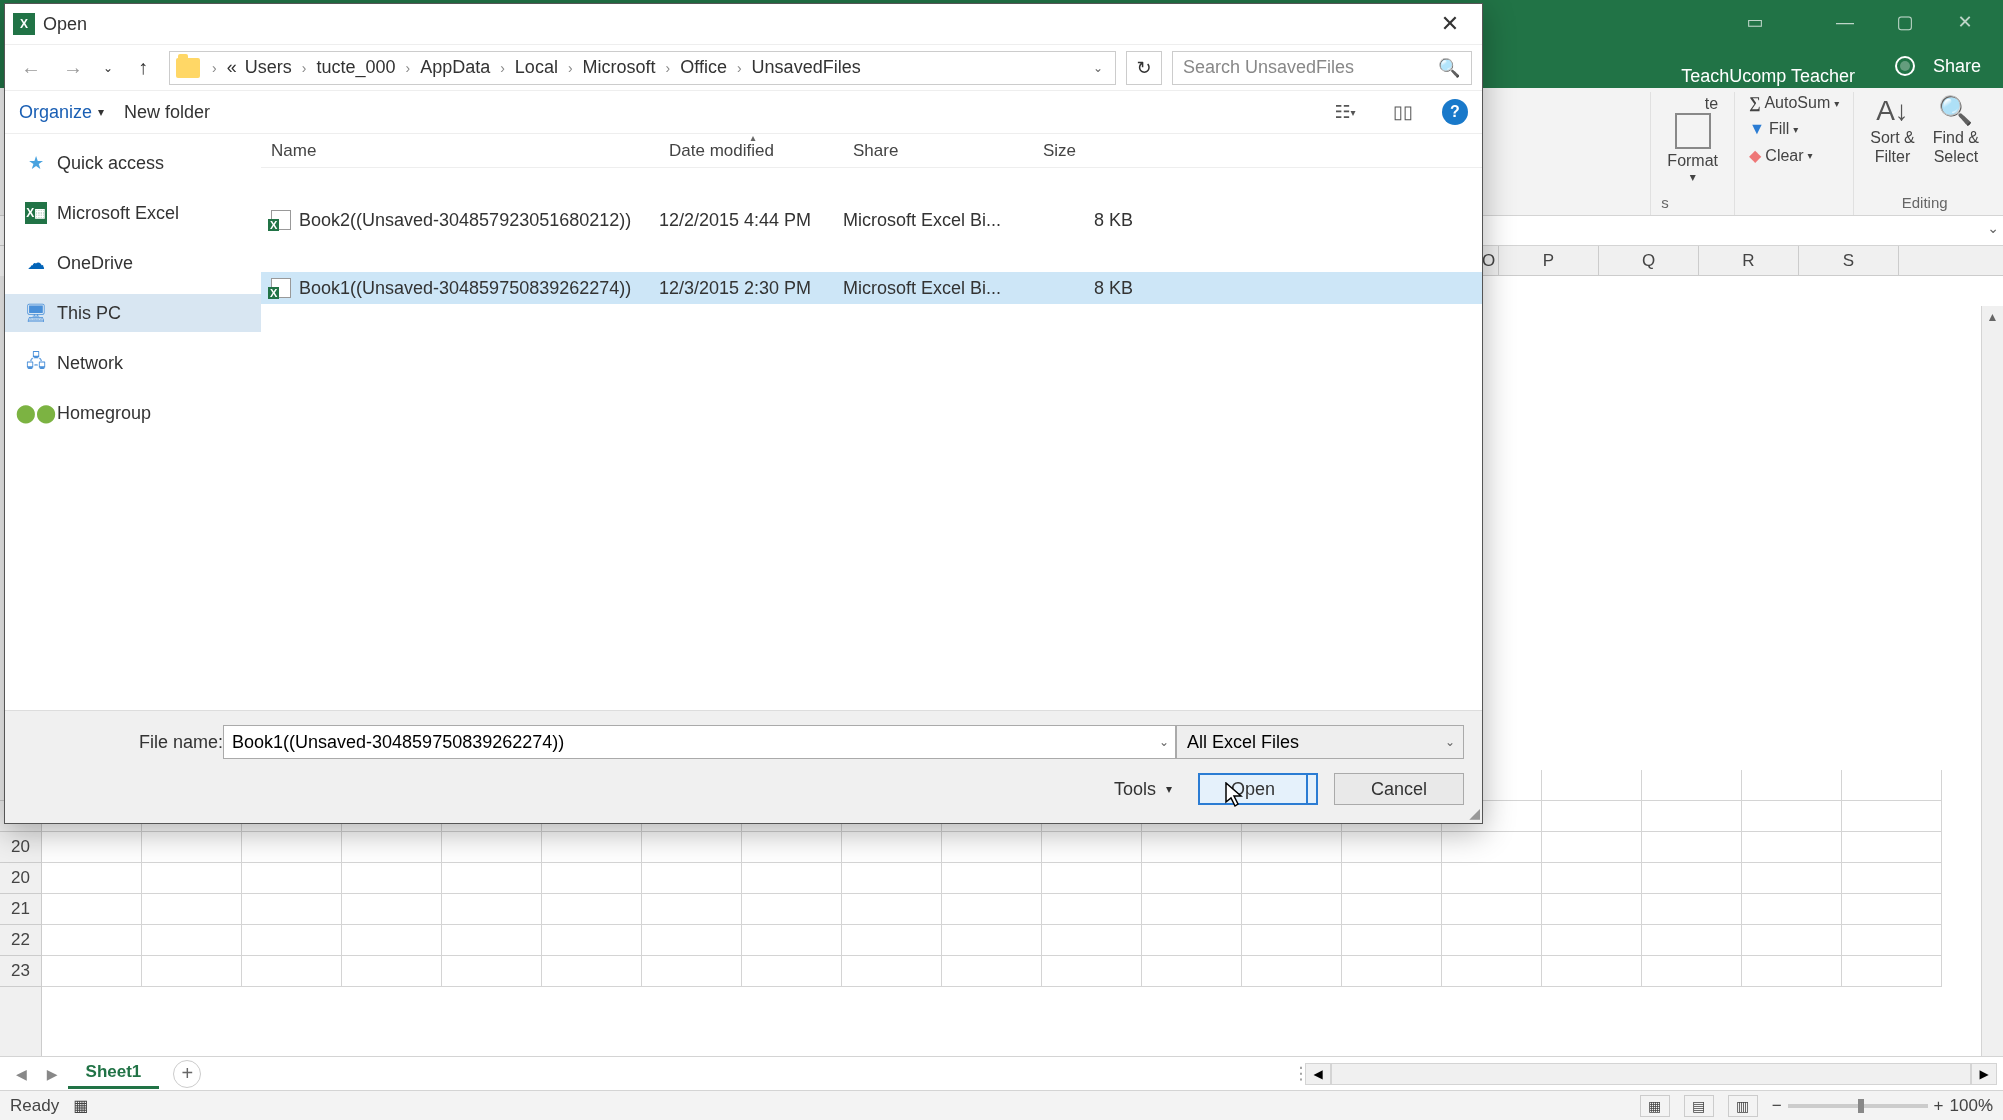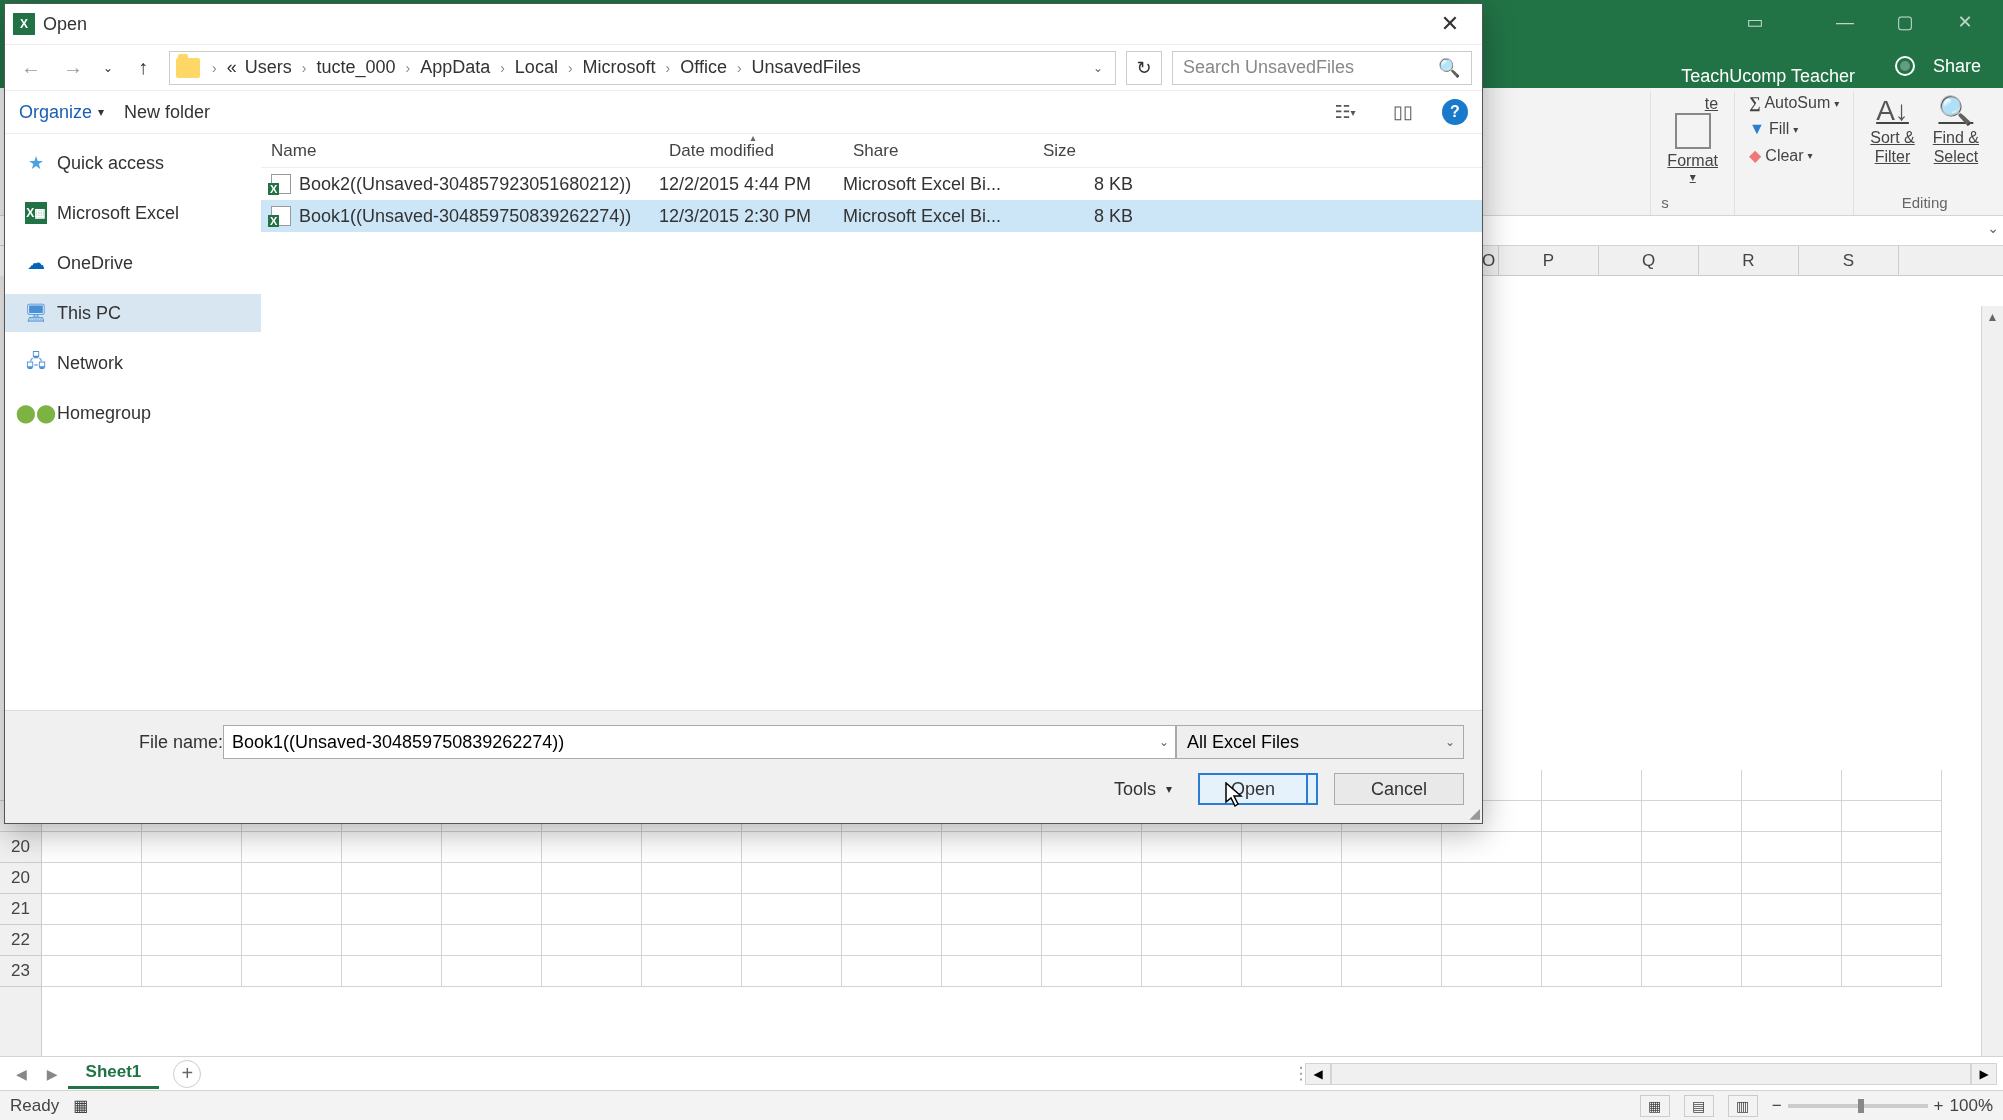--- a/index.html
+++ b/index.html
@@ -13,21 +13,21 @@
 .excel-header { height: 44px; background: #217346; display: flex; align-items: center; justify-content: flex-end; padding-right: 12px; color: #fff; font-size: 18px; }
 .excel-header .user { margin-right: 30px; margin-top: 20px; }
 .excel-header .share { display: flex; align-items: center; gap: 18px; padding: 4px 10px; }
 .excel-header .share .icon { width: 20px; height: 20px; border: 2px solid #fff; border-radius: 50%; position: relative; }
 .excel-header .share .icon::after { content: ""; position: absolute; top: 3px; left: 3px; width: 10px; height: 10px; border-radius: 50%; background: rgba(255,255,255,0.3); }
 
 
 .ribbon { height: 128px; background: #f3f3f3; border-bottom: 1px solid #d4d4d4; display: flex; justify-content: flex-end; padding: 4px 8px 0 0; font-size: 16px; color: #444; }
 .ribbon-group { display: flex; flex-direction: column; align-items: center; padding: 0 10px; border-right: 1px solid #e0e0e0; }
 .ribbon-group .row { display: flex; gap: 6px; }
-.ribbon-group .btn { display: flex; flex-direction: column; align-items: center; padding: 2px 6px; text-align: center; line-height: 1.2; text-decoration: underline; }
+.ribbon-group .btn { display: flex; flex-direction: column; align-items: center; padding: 2px 6px; text-align: center; line-height: 1.2; }
 .ribbon-group .small-btn { display: flex; align-items: center; gap: 4px; padding: 2px 4px; font-size: 16px; }
 .ribbon-group .label { font-size: 15px; color: #666; margin-top: auto; padding: 2px 0 4px; }
 .ribbon .icon { font-size: 28px; color: #217346; }
 .ribbon .format-icon { width: 36px; height: 36px; border: 2px solid #888; position: relative; margin-bottom: 2px; }
 .ribbon .collapse { position: absolute; right: 6px; bottom: 2px; font-size: 14px; color: #666; padding: 2px; }
 
 
 .formula-bar { height: 30px; border-bottom: 1px solid #d4d4d4; position: relative; }
 .formula-bar .expand { position: absolute; right: 4px; top: 4px; font-size: 14px; color: #666; }
 
@@ -88,21 +88,21 @@
 .dlg-toolbar .spacer { flex: 1; }
 .dlg-toolbar .viewopt { width: 38px; height: 30px; display: flex; align-items: center; justify-content: center; color: #555; }
 .dlg-toolbar .help { width: 26px; height: 26px; border-radius: 50%; background: #1979ca; color: #fff; display: flex; align-items: center; justify-content: center; font-weight: bold; font-size: 16px; }
 
 .dlg-body { flex: 1; display: flex; overflow: hidden; }
 .dlg-sidebar { width: 256px; padding: 10px 0; overflow-y: auto; }
 .dlg-sidebar .item { display: flex; align-items: center; gap: 10px; padding: 8px 20px; font-size: 18px; color: #333; }
 .dlg-sidebar .item.selected { background: #d8e6f2; }
 .dlg-sidebar .item .icon { width: 22px; height: 22px; display: flex; align-items: center; justify-content: center; }
 
-.dlg-files { flex: 1; display: flex; flex-direction: column; }
+.dlg-files { flex: 1; display: flex; flex-direction: column; gap: 36px; }
 .dlg-files .cols { display: flex; height: 34px; border-bottom: 1px solid #eee; font-size: 17px; color: #444; }
 .dlg-files .cols div { display: flex; align-items: center; padding: 0 10px; border-right: 1px solid transparent; }
 .dlg-files .c-name { width: 398px; }
 .dlg-files .c-date { width: 184px; position: relative; }
 .dlg-files .c-date .sort { font-size: 10px; color: #666; position: absolute; top: -2px; left: 50%; }
 .dlg-files .c-type { width: 190px; }
 .dlg-files .c-size { width: 120px; justify-content: flex-start; }
 .dlg-files .row { display: flex; height: 32px; align-items: center; font-size: 18px; color: #333; }
 .dlg-files .row .xl-file-icon { width: 20px; height: 20px; background: #fff; border: 1px solid #999; position: relative; margin: 0 8px 0 10px; }
 .dlg-files .row .xl-file-icon::after { content: "X"; position: absolute; bottom: -2px; left: -4px; font-size: 11px; font-weight: bold; color: #fff; background: #217346; padding: 0 2px; }

